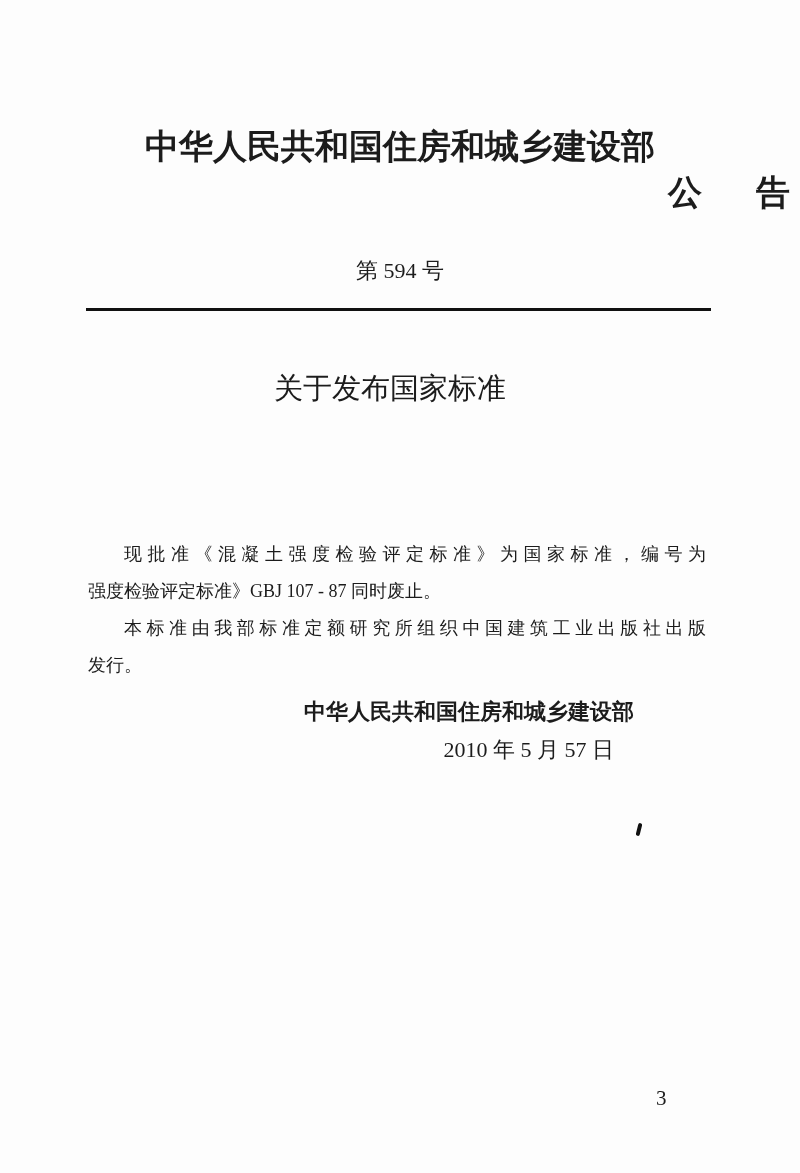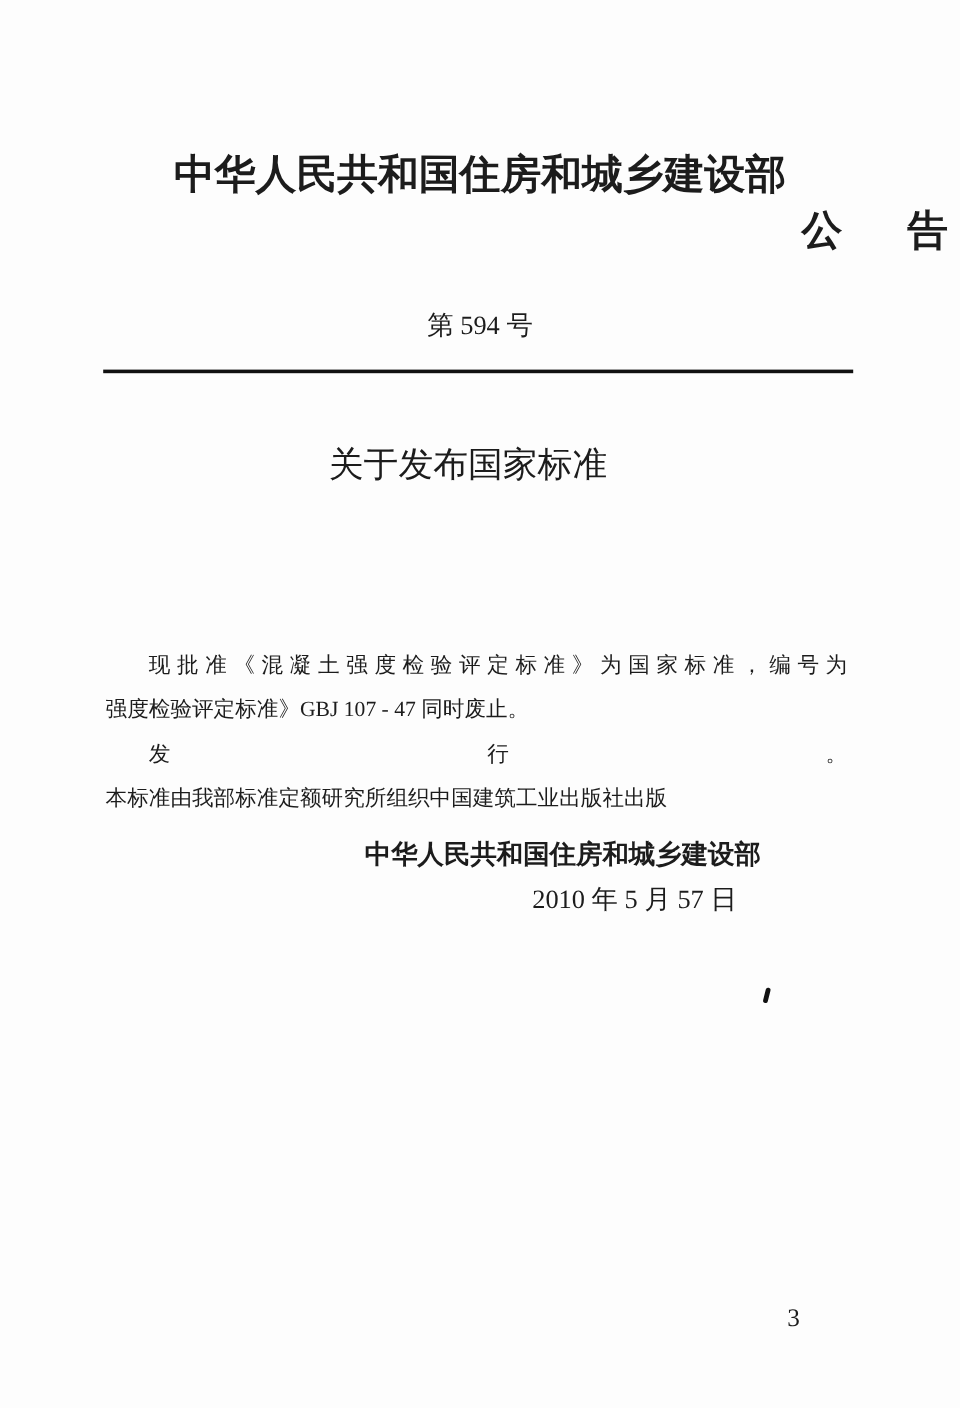--- a/index.html
+++ b/index.html
@@ -145,25 +145,25 @@
 
   <div class="header-rule"></div>
 
   <div class="subtitle">
     <div>关于发布国家标准</div>
   </div>
 
   <div class="body-text">
     <div class="para">
         <div class="line">现批准《混凝土强度检验评定标准》为国家标准，编号为</div>
-        <div class="line">强度检验评定标准》GBJ 107 - 47 同时废止。</div>
+        <div class="line">强度检验评定标准》GBJ 107 - 87 同时废止。</div>
       </div>
     <div class="para">
+        <div class="line">本标准由我部标准定额研究所组织中国建筑工业出版社出版</div>
         <div class="line">发行。</div>
-        <div class="line">本标准由我部标准定额研究所组织中国建筑工业出版社出版</div>
       </div>
   </div>
 
   <div class="signature-issuer">中华人民共和国住房和城乡建设部</div>
 
   <div class="signature-date">2010 年 5 月 57 日</div>
 
   <div class="scan-artifact"></div>
 
   <div class="page-number">3</div>

